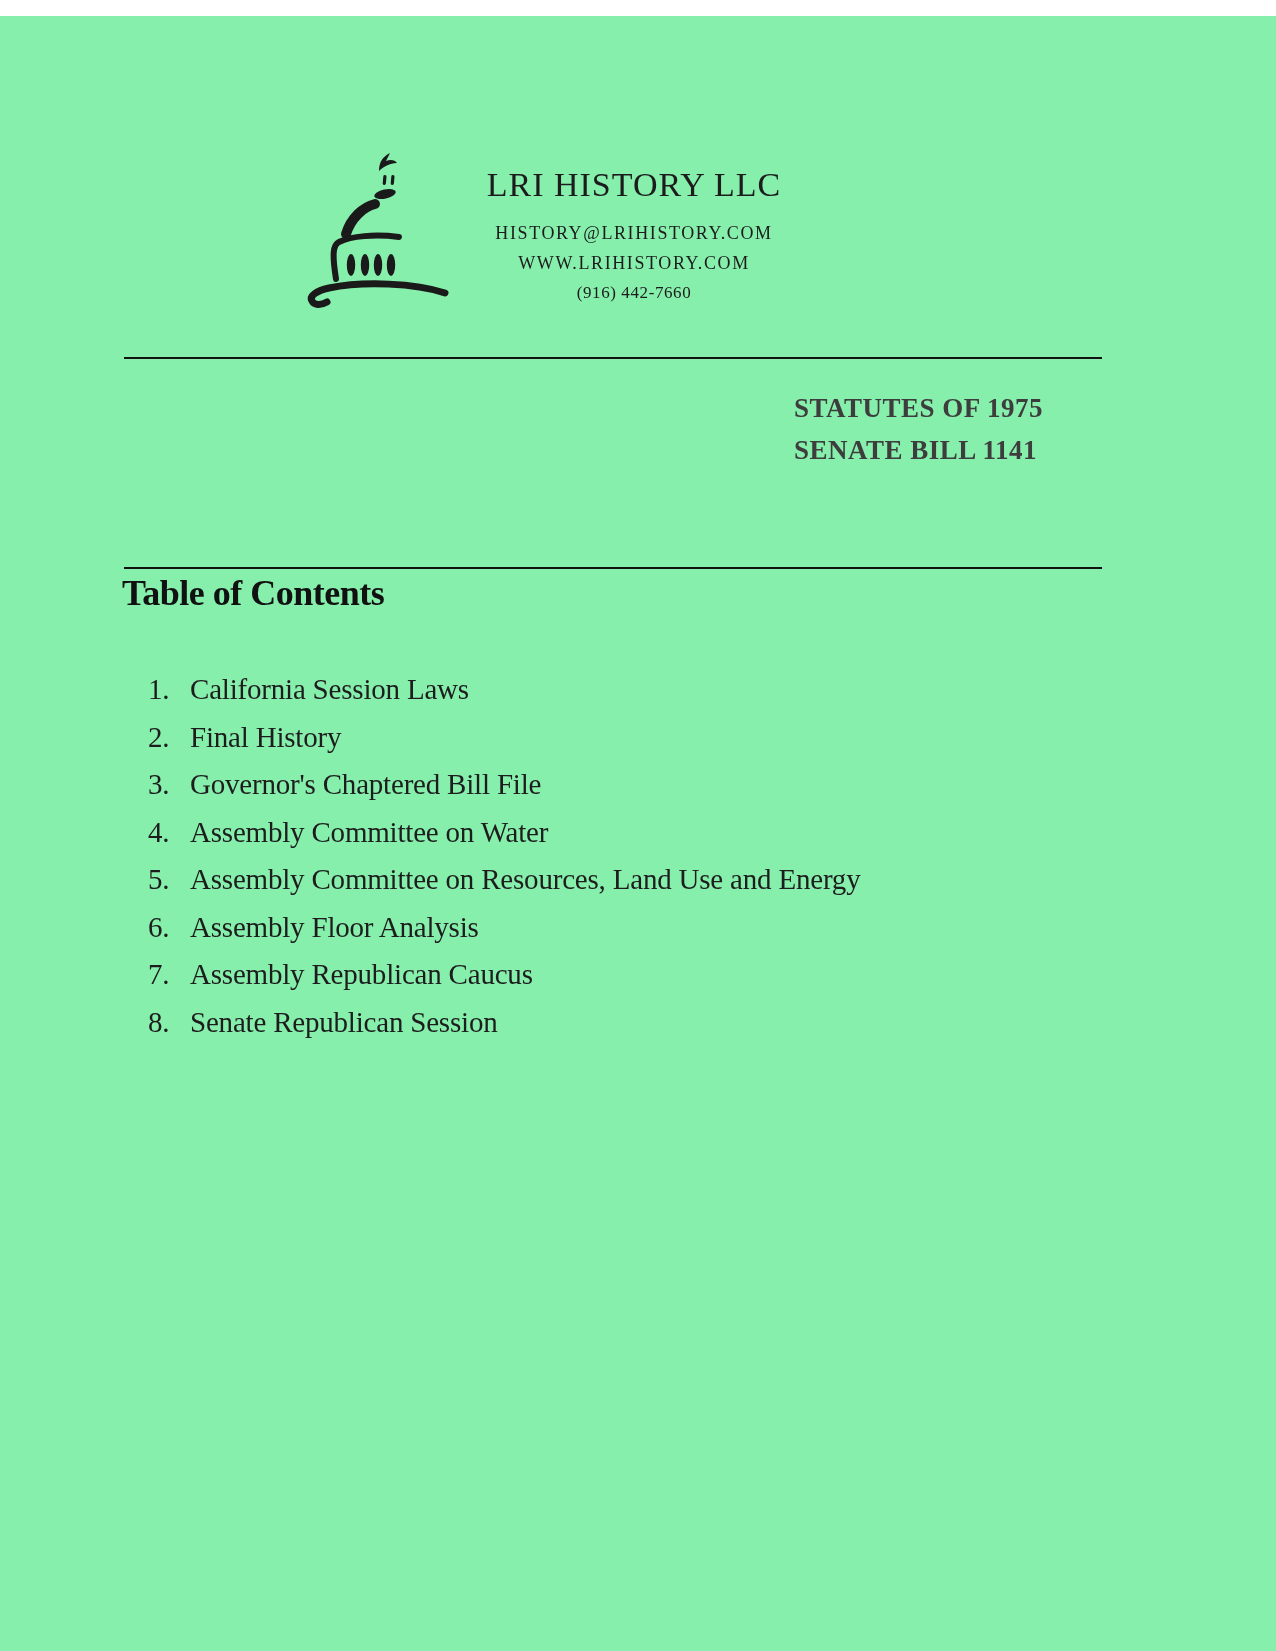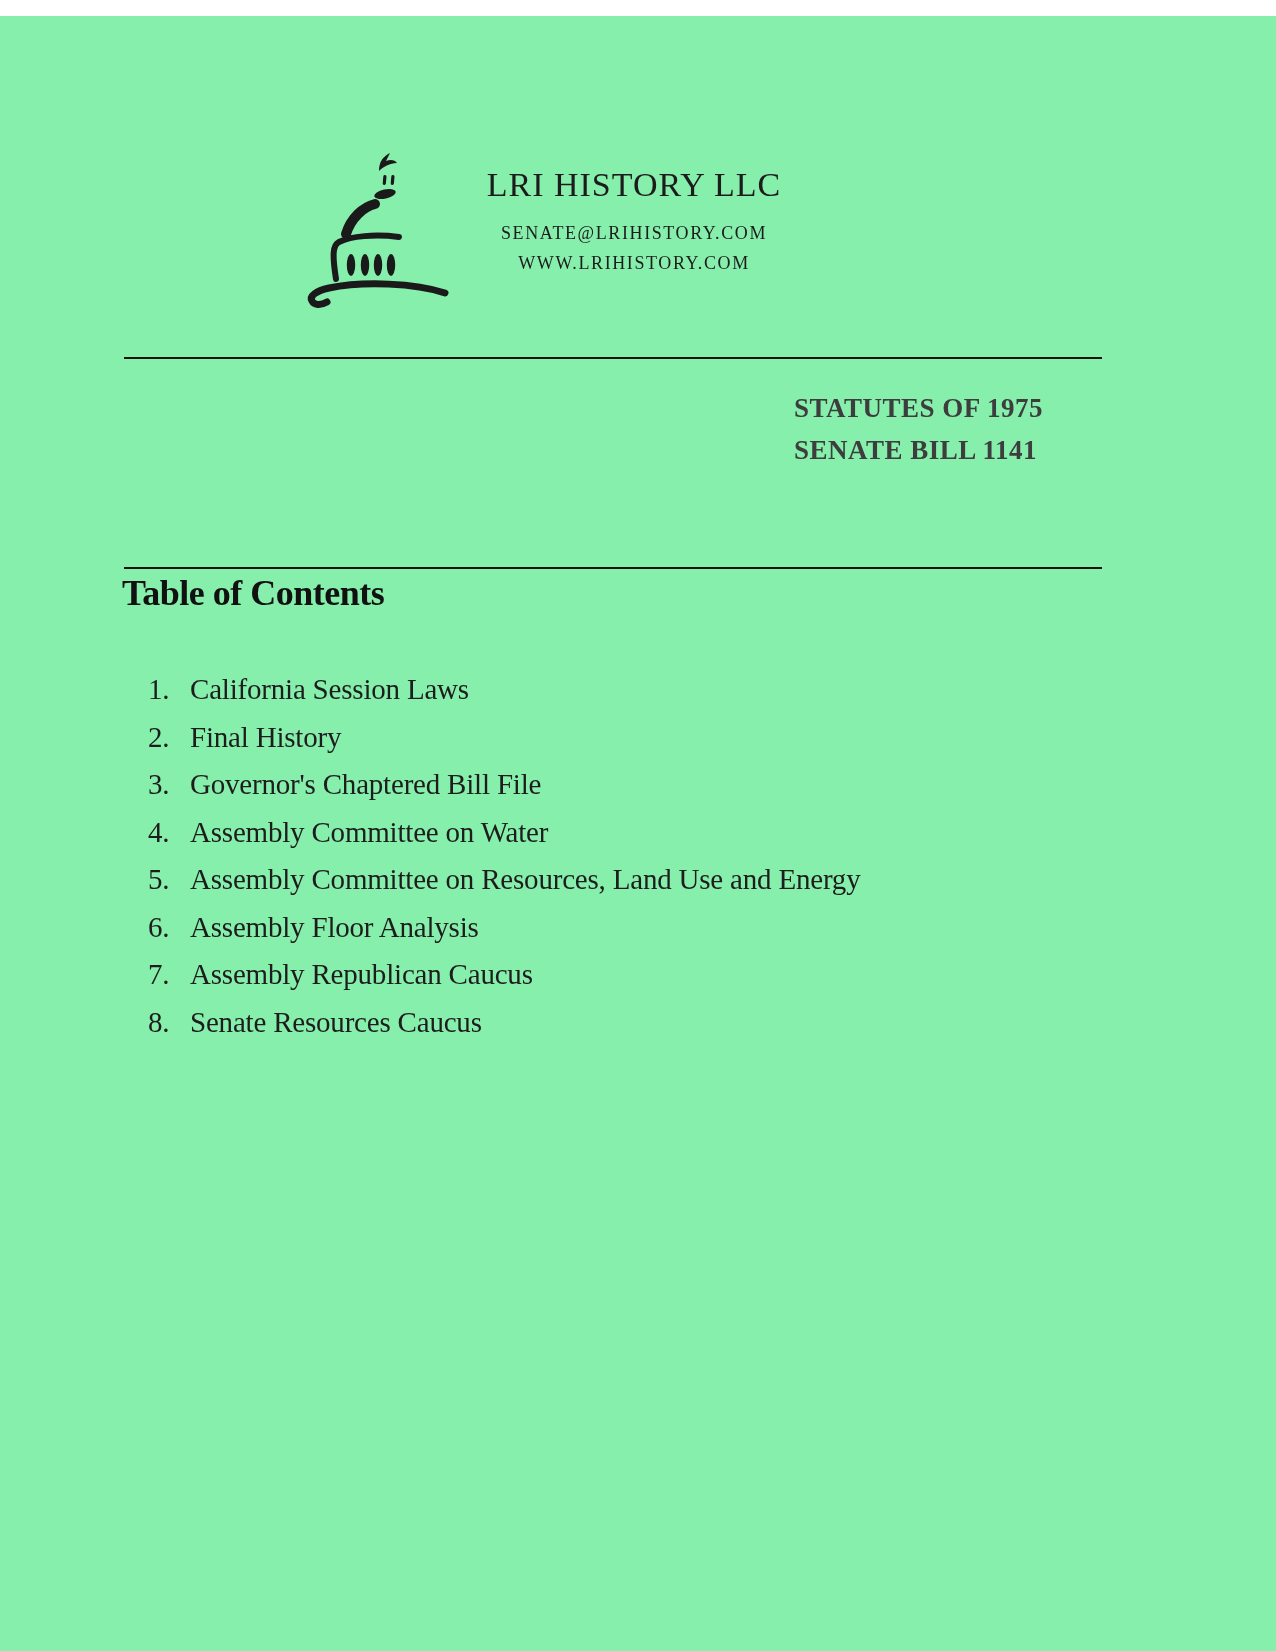--- a/index.html
+++ b/index.html
@@ -131,22 +131,23 @@
         <path d="M72,60 C60,63 48,74 43,90" stroke-width="10"></path>
 
         <path d="M96,93 C72,90 48,92 36,98 C30,101 29,110 33,135" stroke-width="6"></path>
 
         <path d="M142,149 C112,139 60,137 26,144 C13,147 6,152 9,157 C11,161 17,162 24,158" stroke-width="7"></path>
       </g>
     </svg>
 
     <div class="company">
       <div class="company-name">LRI HISTORY LLC</div>
-      <div class="company-line">SENATE@LRIHISTORY.COM</div>
+      <div class="company-line">HISTORY@LRIHISTORY.COM</div>
       <div class="company-line">WWW.LRIHISTORY.COM</div>
+      <div class="company-phone">(916) 442-7660</div>
     </div>
   </div>
 
   <div class="rule rule-top"></div>
 
   <div class="statutes">
     <div class="statute-line">STATUTES OF 1975</div>
     <div class="statute-line">SENATE BILL 1141</div>
   </div>
 
@@ -177,17 +178,17 @@
       <li class="toc-row">
         <span class="toc-num">6.</span>
         <span class="toc-label">Assembly Floor Analysis</span>
       </li>
       <li class="toc-row">
         <span class="toc-num">7.</span>
         <span class="toc-label">Assembly Republican Caucus</span>
       </li>
       <li class="toc-row">
         <span class="toc-num">8.</span>
-        <span class="toc-label">Senate Resources Caucus</span>
+        <span class="toc-label">Senate Republican Session</span>
       </li>
     </ol>
 
 </div>
 
 </body></html>

